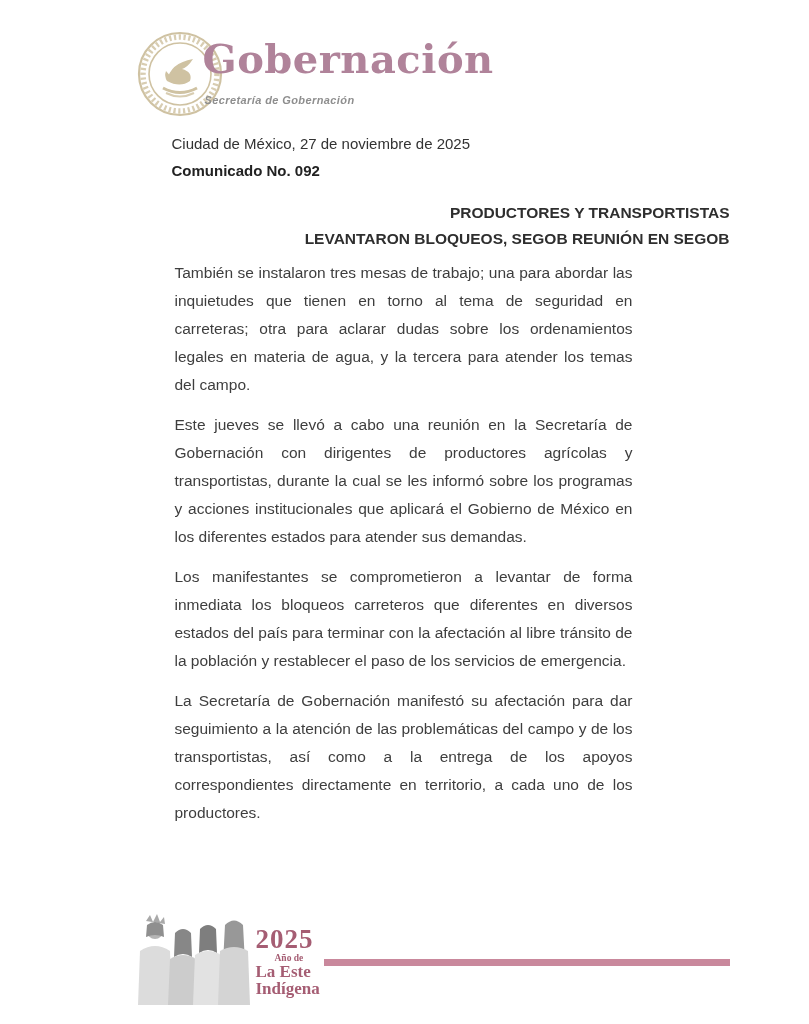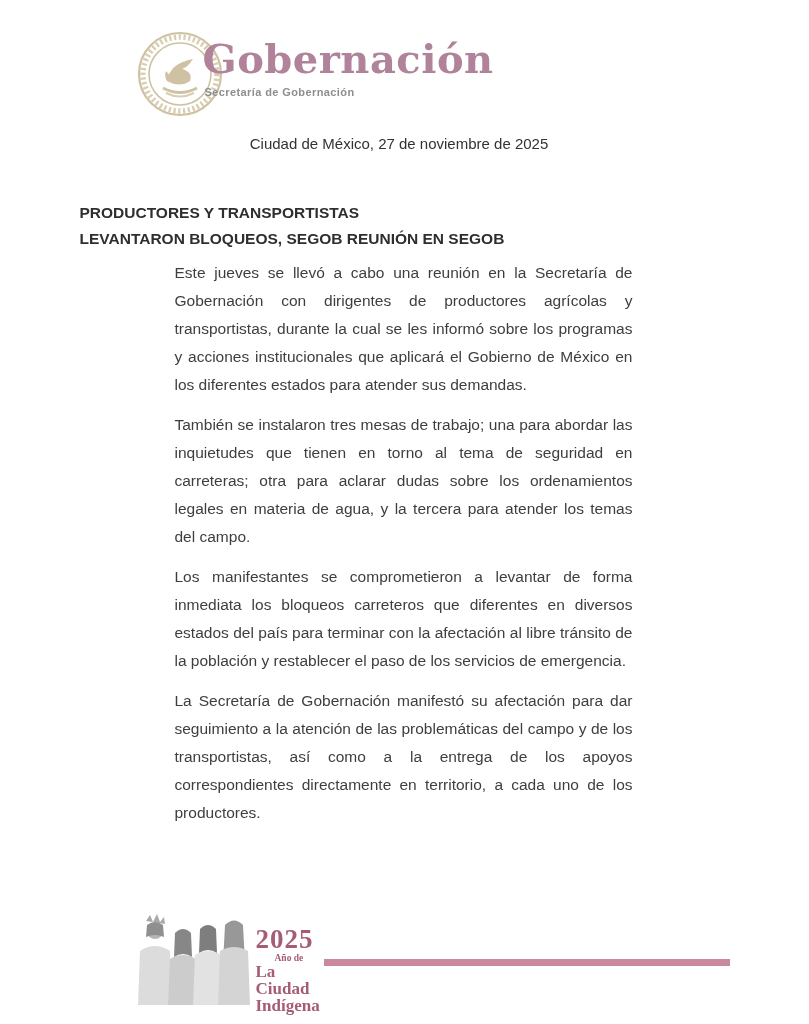--- a/index.html
+++ b/index.html
@@ -20,49 +20,50 @@
   .brand-block { position: absolute; left: 123px; top: 36px; }
   .brand {
     font-family: "DejaVu Serif", serif;
     font-weight: 700;
     font-size: 40px;
     line-height: 46px;
     color: #b0839a;
     letter-spacing: 0.5px;
   }
   .tagline {
-    margin-top: 4px;
+    margin-top: 12px;
     margin-left: 2px;
     font-size: 11px;
     font-weight: 700;
     color: #8e8e8e;
     letter-spacing: 0.4px;
+    font-style: italic;
   }
   .flag-art { position: absolute; left: 652px; top: 24px; width: 138px; height: 108px; }
 
   
   .meta {
     position: absolute;
     top: 130px;
-    left: 85px;
+    left: 92px;
     right: 96px;
-    text-align: center;
+    text-align: left;
     font-size: 15px;
     line-height: 27px;
     color: #333333;
   }
   .meta .bulletin { font-weight: 700; color: #222222; }
 
   
   .title {
     position: absolute;
     top: 200px;
     left: 0;
     right: 0;
-    text-align: left;
+    text-align: right;
     font-size: 15.5px;
     font-weight: 700;
     line-height: 26px;
     color: #2e2e2e;
   }
 
   
   .body-text {
     position: absolute;
     top: 259px;
@@ -141,30 +142,31 @@
     <path d="M20 38 Q34 26 52 28 L52 64 Q34 70 22 58 Z" fill="#ececec"></path>
     <path d="M62 18 Q70 10 80 16 L84 46 Q72 38 60 46 Z" fill="#9f9f9f"></path>
     <circle cx="72" cy="29" r="10" fill="#c2c2c2"></circle>
     <path d="M50 52 Q72 42 94 54 L98 106 L46 106 Z" fill="#d8d8d8"></path>
     <path d="M56 64 Q74 54 92 66" stroke="#bfbfbf" stroke-width="4" fill="none"></path>
     <path d="M60 80 Q76 72 92 82" stroke="#c9c9c9" stroke-width="3" fill="none"></path>
   </svg>
 
   <div class="meta">
     <div class="dateline">Ciudad de México, 27 de noviembre de 2025</div>
+    <div class="bulletin">Comunicado No. 092</div>
   </div>
 
   <h1 class="title">
     <span>PRODUCTORES Y TRANSPORTISTAS</span><br>
     <span>LEVANTARON BLOQUEOS, SEGOB REUNIÓN EN SEGOB</span>
   </h1>
 
   <main class="body-text">
+    <p>También se instalaron tres mesas de trabajo; una para abordar las inquietudes que tienen en torno al tema de seguridad en carreteras; otra para aclarar dudas sobre los ordenamientos legales en materia de agua, y la tercera para atender los temas del campo.</p>
     <p>Este jueves se llevó a cabo una reunión en la Secretaría de Gobernación con dirigentes de productores agrícolas y transportistas, durante la cual se les informó sobre los programas y acciones institucionales que aplicará el Gobierno de México en los diferentes estados para atender sus demandas.</p>
-    <p>También se instalaron tres mesas de trabajo; una para abordar las inquietudes que tienen en torno al tema de seguridad en carreteras; otra para aclarar dudas sobre los ordenamientos legales en materia de agua, y la tercera para atender los temas del campo.</p>
     <p>Los manifestantes se comprometieron a levantar de forma inmediata los bloqueos carreteros que diferentes en diversos estados del país para terminar con la afectación al libre tránsito de la población y restablecer el paso de los servicios de emergencia.</p>
     <p>La Secretaría de Gobernación manifestó su afectación para dar seguimiento a la atención de las problemáticas del campo y de los transportistas, así como a la entrega de los apoyos correspondientes directamente en territorio, a cada uno de los productores.</p>
   </main>
 
   <svg class="women-art" viewBox="0 0 120 92" aria-hidden="true">
     <path d="M12 8 L16 2 L19 9 L23 1 L26 9 L30 4 L31 11 Z" fill="#a9a9a9"></path>
     <circle cx="21" cy="18" r="8" fill="#b5b5b5"></circle>
     <path d="M13 12 Q21 6 29 12 L30 24 Q21 20 12 24 Z" fill="#8f8f8f"></path>
     <path d="M6 38 Q21 28 36 38 L38 92 L4 92 Z" fill="#dcdcdc"></path>
     <circle cx="49" cy="26" r="8" fill="#b9b9b9"></circle>
@@ -174,19 +176,19 @@
     <path d="M66 16 Q74 8 82 16 L83 40 Q74 34 65 40 Z" fill="#7e7e7e"></path>
     <path d="M61 42 Q74 34 87 42 L89 92 L59 92 Z" fill="#e2e2e2"></path>
     <circle cx="100" cy="18" r="9" fill="#bcbcbc"></circle>
     <path d="M91 12 Q100 3 109 12 L111 50 Q100 42 89 50 Z" fill="#989898"></path>
     <path d="M86 38 Q100 30 114 38 L116 92 L84 92 Z" fill="#d4d4d4"></path>
   </svg>
 
   <div class="campaign">
     <div class="year">2025</div>
     <div class="year-label">Año de</div>
-    <div class="campaign-name">La Ciudad</div>
+    <div class="campaign-name">La Este</div>
     <div class="campaign-name">Indígena</div>
   </div>
 
   <div class="footer-bar"></div>
 
 </div>
 
 </body></html>

